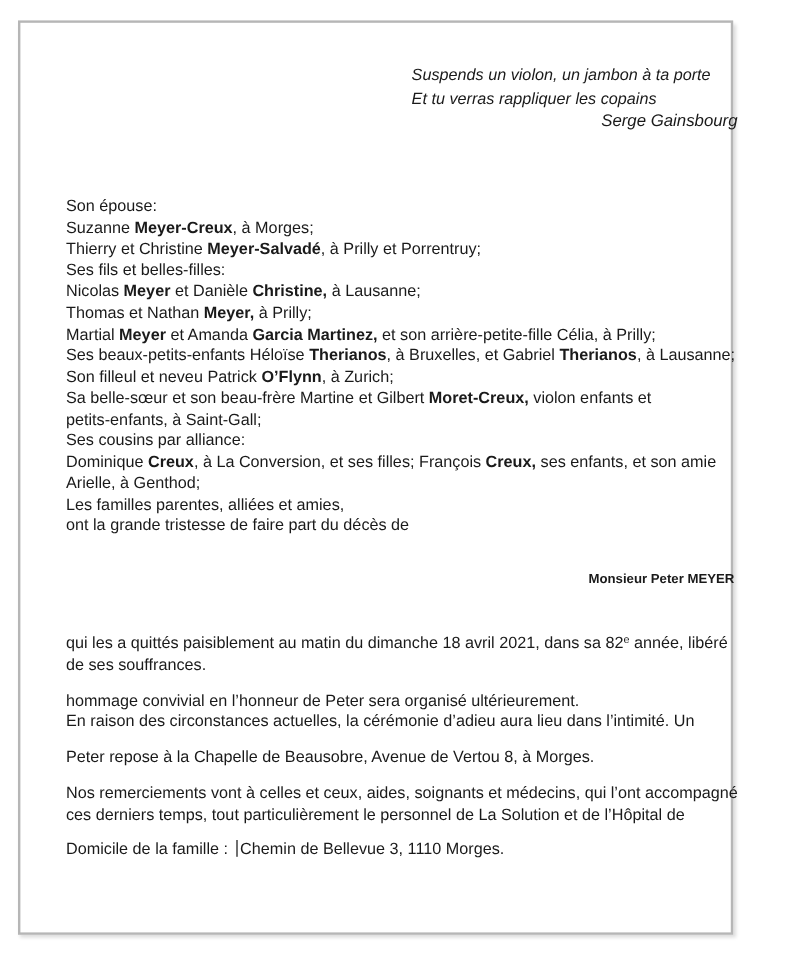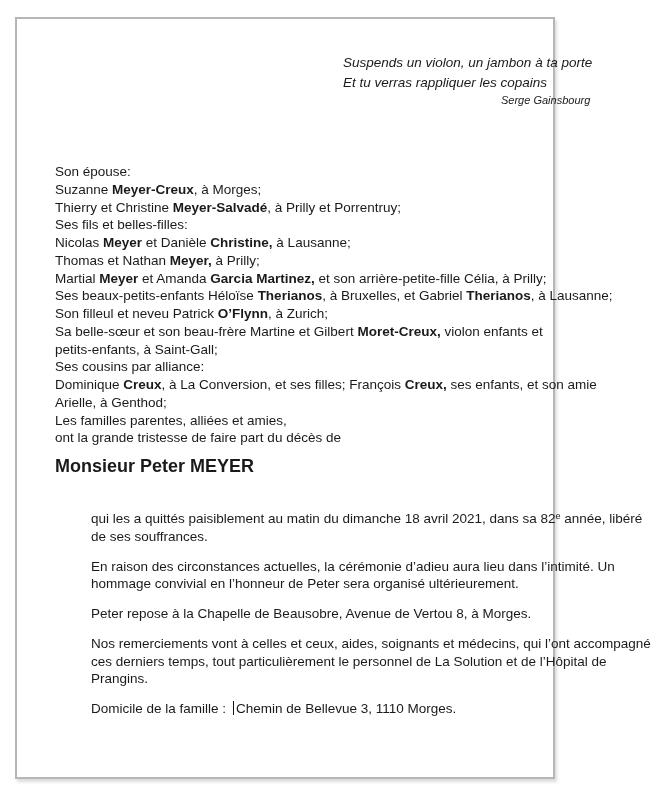--- a/index.html
+++ b/index.html
@@ -2,42 +2,42 @@
 <html><head>
 <meta charset="utf-8">
 <style>
   html,body{margin:0;padding:0;}
   body{
     width:667px;height:800px;background:#ffffff;position:relative;
     font-family:"Liberation Sans","DejaVu Sans",sans-serif;
     color:#1a1a1a;overflow:hidden;
   }
   .page{
-    position:absolute;left:15px;top:17px;width:540px;height:762px;
+    position:absolute;left:15px;top:17px;width:596px;height:762px;
     box-sizing:border-box;background:#ffffff;
     border:2px solid #b6b6b6;
     box-shadow:2px 3px 3px rgba(0,0,0,0.14);
     padding:34px 18px 0 38px;
   }
   .epigraph{
     margin-left:288px;font-style:italic;font-size:13.5px;line-height:20px;
     white-space:nowrap;
   }
   .epigraph .attr{
-    font-size:11px;line-height:13px;margin-left:158px;margin-top:1px;
+    font-size:14px;line-height:13px;margin-left:158px;margin-top:1px;
   }
   .text-col{width:557px;}
   .family-list{margin-top:56px;font-size:13.5px;line-height:17.75px;}
   .family-line{white-space:nowrap;}
   .b{font-weight:bold;}
   .title{
-    margin-top:8px;text-align:left;font-weight:bold;
-    font-size:18px;line-height:22px;
+    margin-top:25px;text-align:right;font-weight:bold;
+    font-size:11px;line-height:22px;
   }
-  .paragraphs{margin-top:31px;font-size:13.5px;line-height:17.75px;margin-left:36px;}
+  .paragraphs{margin-top:31px;font-size:13.5px;line-height:17.75px;}
   .para{margin:0 0 12px 0;}
   .para-line{white-space:nowrap;}
   .sup{font-size:9px;vertical-align:4px;}
   .caret{
     display:inline-block;width:1.3px;height:14px;background:#111111;
     vertical-align:-2px;margin:0 2px 0 3px;
   }
 </style>
 </head>
 <body style="color: rgb(26, 26, 26);">
@@ -69,30 +69,29 @@
         <div class="family-line"><span>Les familles parentes, alliées et amies,</span></div>
         <div class="family-line"><span>ont la grande tristesse de faire part du décès de</span></div>
       </div>
     <div class="title">Monsieur Peter MEYER</div>
     <div class="paragraphs" id="paragraphs">
         <div class="para">
           <div class="para-line"><span>qui les a quittés paisiblement au matin du dimanche 18 avril 2021, dans sa 82</span><span class="sup">e</span><span> année, libéré</span></div>
           <div class="para-line"><span>de ses souffrances.</span></div>
         </div>
         <div class="para">
+          <div class="para-line"><span>hommage convivial en l’honneur de Peter sera organisé ultérieurement.</span></div>
           <div class="para-line"><span>En raison des circonstances actuelles, la cérémonie d’adieu aura lieu dans l’intimité. Un</span></div>
-          <div class="para-line"><span>hommage convivial en l’honneur de Peter sera organisé ultérieurement.</span></div>
         </div>
         <div class="para">
           <div class="para-line"><span>Peter repose à la Chapelle de Beausobre, Avenue de Vertou 8, à Morges.</span></div>
         </div>
         <div class="para">
           <div class="para-line"><span>Nos remerciements vont à celles et ceux, aides, soignants et médecins, qui l’ont accompagné</span></div>
           <div class="para-line"><span>ces derniers temps, tout particulièrement le personnel de La Solution et de l’Hôpital de</span></div>
-          <div class="para-line"><span>Prangins.</span></div>
         </div>
         <div class="para">
           <div class="para-line"><span>Domicile de la famille : </span><span class="caret" style="background: rgb(17, 17, 17);"></span><span>Chemin de Bellevue 3, 1110 Morges.</span></div>
         </div>
       </div>
   </div>
 
 </div>
 
 </body></html>

